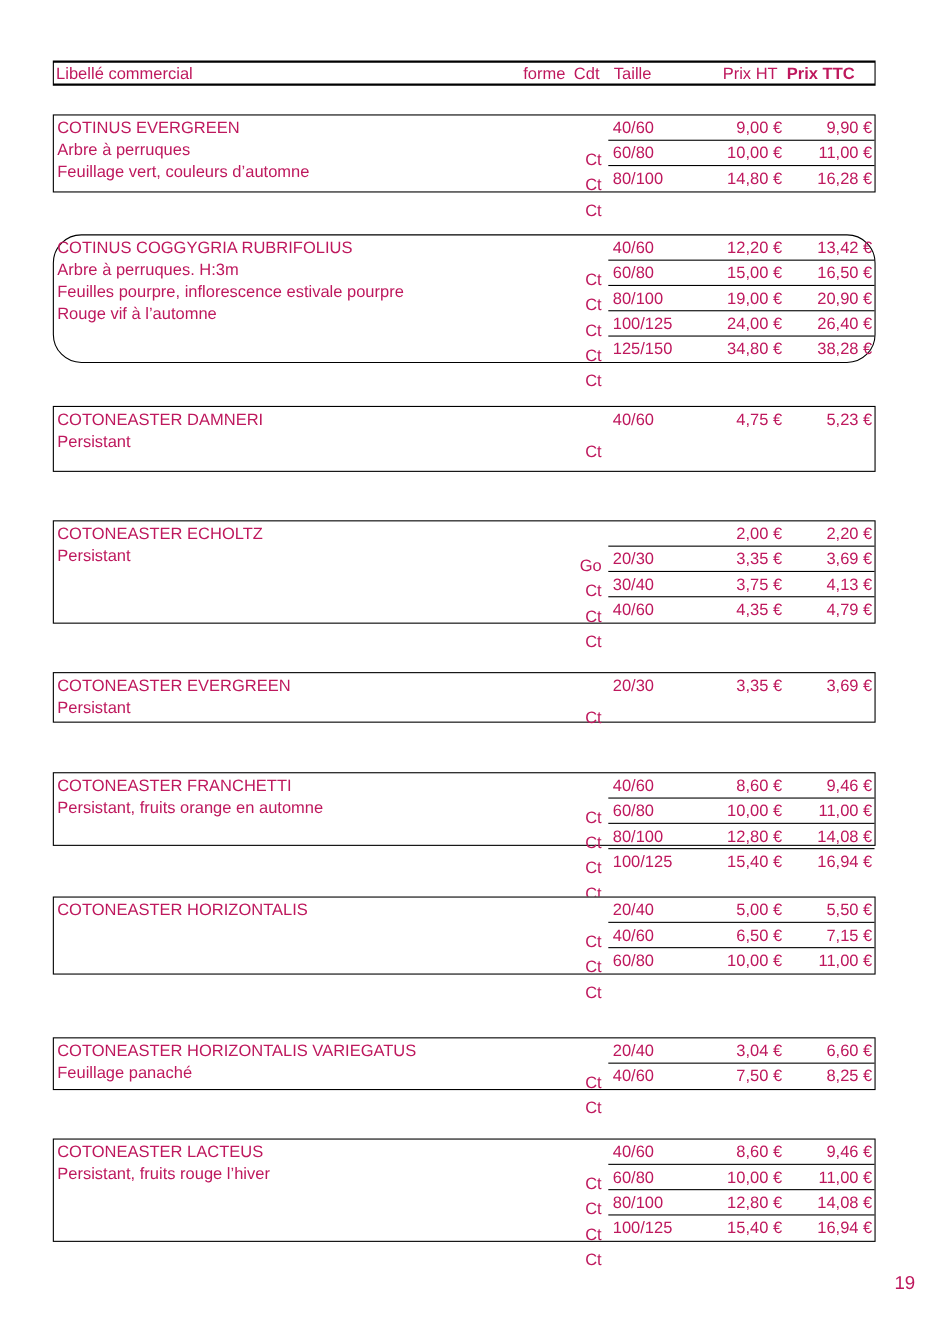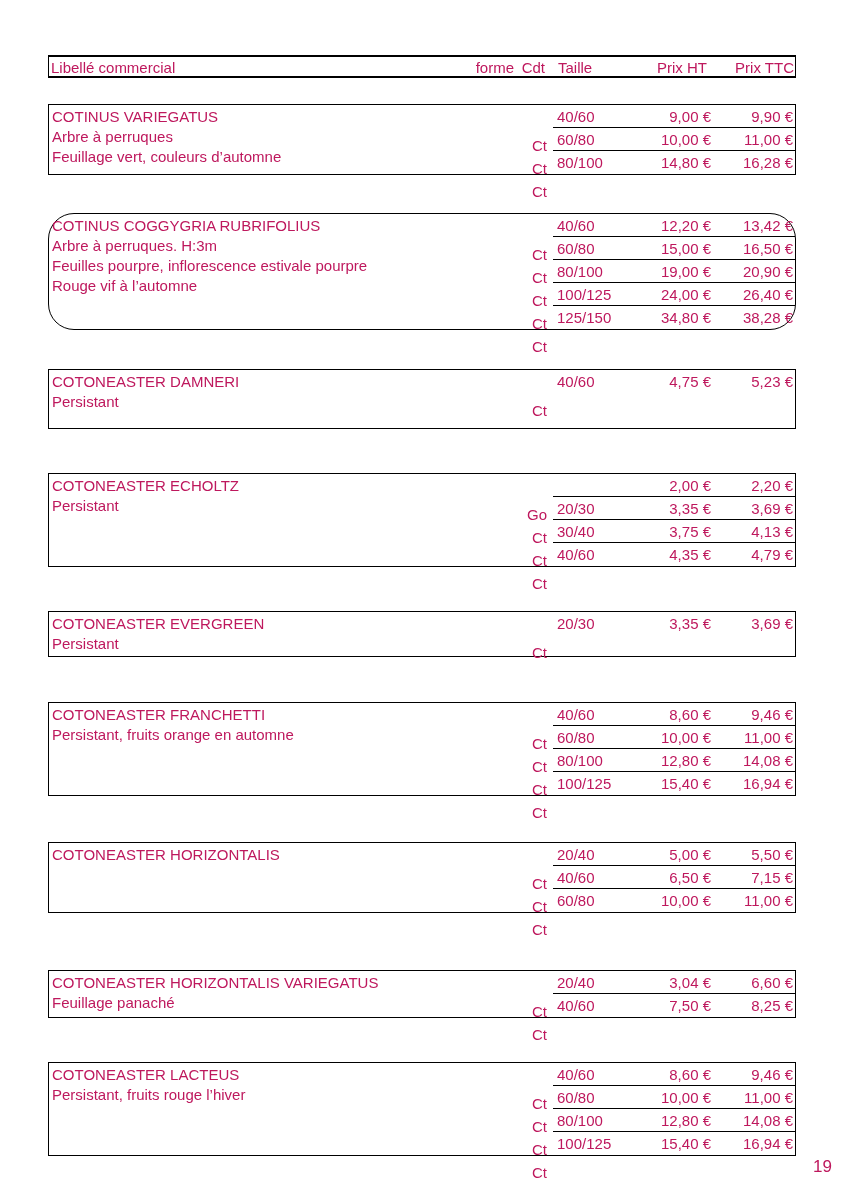--- a/index.html
+++ b/index.html
@@ -28,21 +28,21 @@
     border-top-width: 2px;
     border-bottom-width: 2px;
     background: #fff;
   }
   .thead span { position: absolute; top: 1px; line-height: 19px; white-space: nowrap; }
   .h-libelle { left: 2px; }
   .h-forme  { right: 281px; }
   .h-cdt    { right: 250px; }
   .h-taille { left: 509px; }
   .h-ht     { right: 88px; }
-  .h-ttc    { right: 1px; }
+  .h-ttc    { right: 18px; font-weight: bold; }
 
   
   .block {
     position: relative;
     box-sizing: border-box;
     border: 1.5px solid #000;
     background: #fff;
   }
   #blocks .block:nth-of-type(1) { margin-top: 26px; }
   #blocks .block:nth-of-type(2) { margin-top: 38px; border-radius: 26px; }
@@ -90,21 +90,21 @@
       <span class="h-libelle">Libellé commercial</span>
       <span class="h-forme">forme</span>
       <span class="h-cdt">Cdt</span>
       <span class="h-taille">Taille</span>
       <span class="h-ht">Prix HT</span>
       <span class="h-ttc">Prix TTC</span>
     </div>
     <div id="blocks">
   <section class="block" style="height: 71px;">
     <div class="info">
-      <div class="pname">COTINUS VARIEGATUS</div>
+      <div class="pname">COTINUS EVERGREEN</div>
     <div class="pdesc">Arbre à perruques</div>
             <div class="pdesc">Feuillage vert, couleurs d’automne</div>
           </div>
     <div class="rows">
   <div class="row">
     <span class="cdt">Ct</span>
     <span class="rest">
       <span class="taille">40/60</span>
       <span class="ht">9,00 €</span>
       <span class="ttc">9,90 €</span>
@@ -257,21 +257,21 @@
     <span class="cdt">Ct</span>
     <span class="rest">
       <span class="taille">20/30</span>
       <span class="ht">3,35 €</span>
       <span class="ttc">3,69 €</span>
     </span>
   </div>
 </div>
   </section>
 
-  <section class="block" style="height: 94px;">
+  <section class="block" style="height: 67px;">
     <div class="info">
       <div class="pname">COTONEASTER FRANCHETTI</div>
     <div class="pdesc">Persistant, fruits orange en automne</div>
           </div>
     <div class="rows">
   <div class="row">
     <span class="cdt">Ct</span>
     <span class="rest">
       <span class="taille">40/60</span>
       <span class="ht">8,60 €</span>

